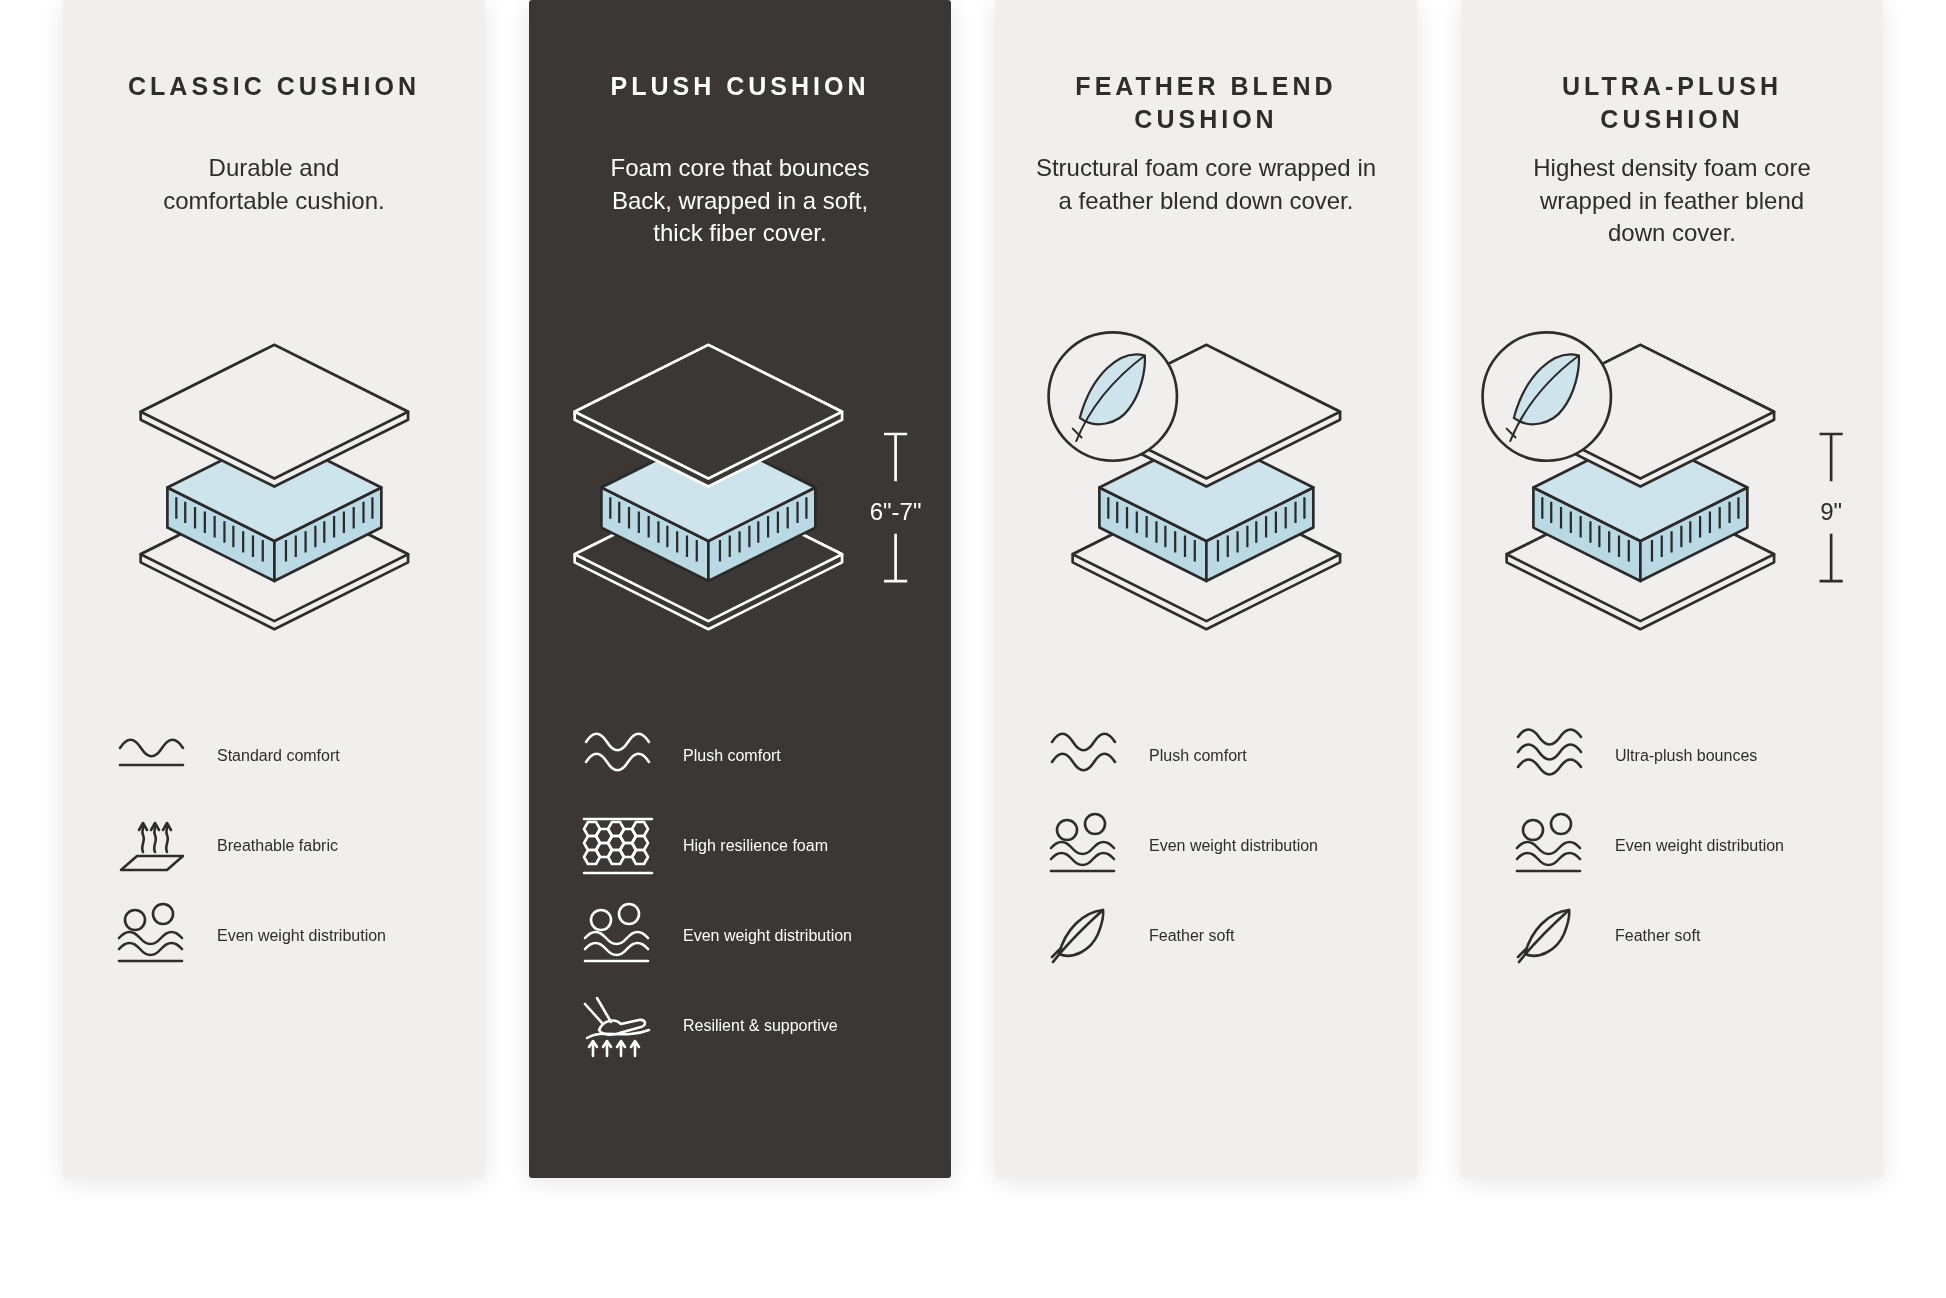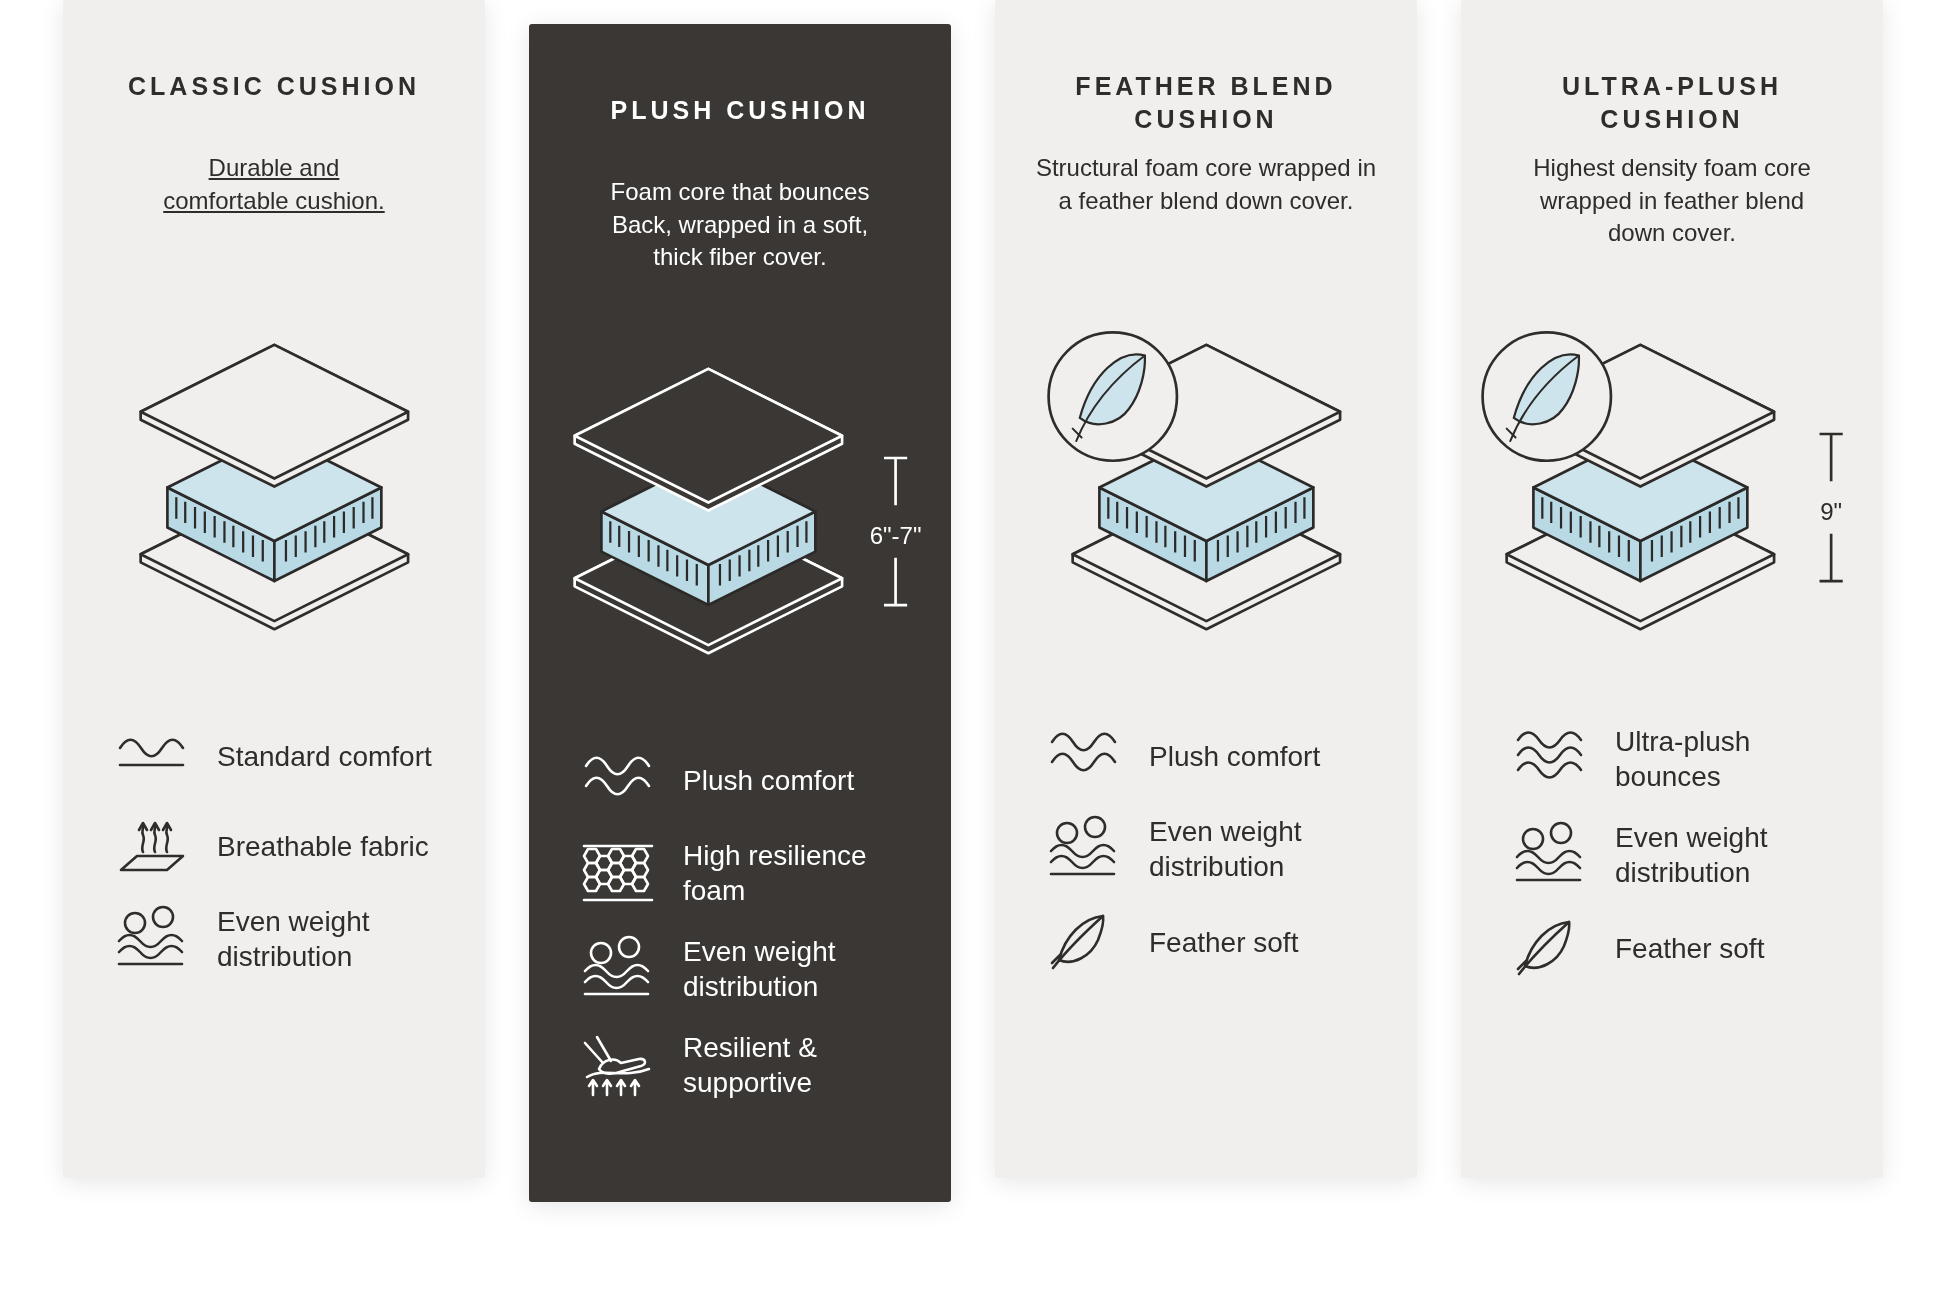--- a/index.html
+++ b/index.html
@@ -8,40 +8,40 @@
     font-family:"Liberation Sans","DejaVu Sans",sans-serif;
   }
   .wrap{display:flex;gap:44px;justify-content:center;}
   .card{
     width:422px;height:1178px;box-sizing:border-box;
     background:var(--card-bg);color:#2e2d2a;
     --card-bg:#f0efed;
     border-radius:3px;box-shadow:0 4px 24px rgba(0,0,0,.10);
     padding:70px 36px 0;
   }
-  .card.dark{--card-bg:#3a3734;background:var(--card-bg);color:#ffffff;margin-top:24px;}
+  .card.dark{--card-bg:#3a3734;background:var(--card-bg);color:#ffffff;}
   .title{
     font-size:25px;font-weight:700;letter-spacing:4px;line-height:1.32;
     text-align:center;margin:0 auto;max-width:330px;min-height:72px;
   }
   .desc{
     font-size:24px;line-height:1.36;text-align:center;
     margin:10px auto 0;height:116px;max-width:310px;
   }
-  .card:nth-of-type(1) .desc{max-width:240px;text-decoration:underline;}
+  .card:nth-of-type(1) .desc{max-width:240px;}
   .card:nth-of-type(3) .desc{max-width:350px;}
   .card:nth-of-type(4) .desc{max-width:300px;}
   .illu{height:430px;display:flex;align-items:center;justify-content:center;overflow:visible;}
   .illu svg{height:312px;overflow:visible;display:block;}
   .features{list-style:none;margin:26px 0 0;padding:0 0 0 14px;}
   .features li{display:flex;align-items:center;margin-bottom:26px;min-height:58px;}
   .f-icon{width:78px;flex:0 0 78px;margin-right:26px;display:flex;justify-content:center;align-items:center;}
   .f-icon svg{width:78px;height:64px;overflow:visible;}
   .f-icon use{stroke:currentColor;fill:none;stroke-width:2.6;stroke-linecap:round;stroke-linejoin:round;}
-  .f-label{font-size:28px;line-height:1.25;max-width:225px;}
+  .f-label{font-size:16px;line-height:1.25;max-width:225px;}
   .u-slab{fill:var(--card-bg);stroke:currentColor;stroke-width:3;stroke-linejoin:round;}
   .u-core{stroke:#2b2a28;stroke-width:3;stroke-linejoin:round;}
   .u-badge{stroke:currentColor;stroke-width:3;}
   .u-measure{stroke:currentColor;stroke-width:3;fill:none;}
   .m-text{font-size:27px;fill:currentColor;text-anchor:middle;}
   .defs{position:absolute;width:0;height:0;overflow:hidden;}
 </style>
 </head>
 <body>
 

